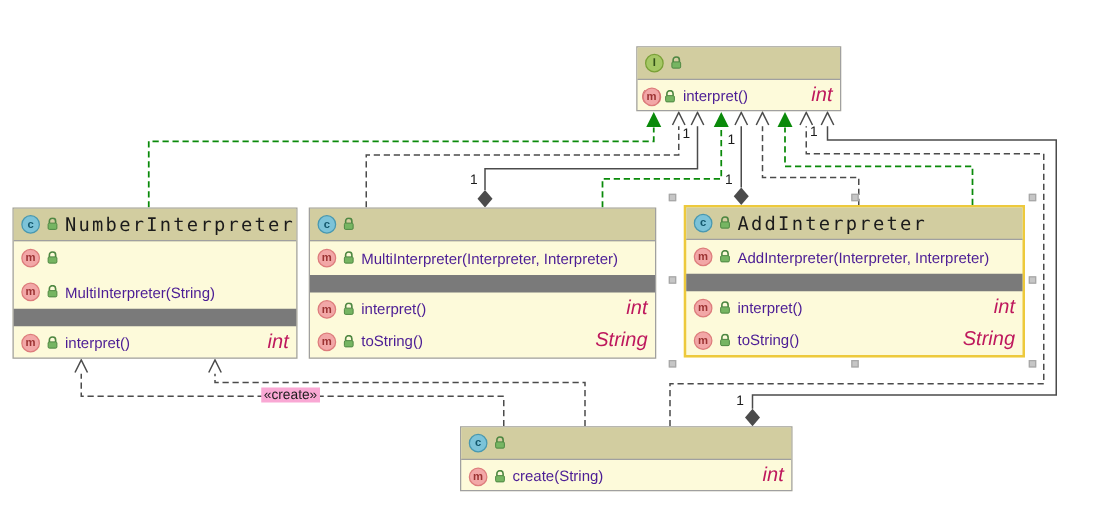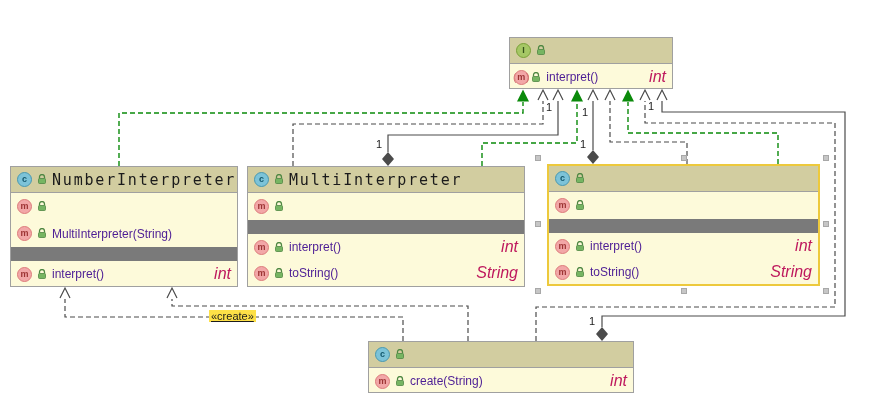--- a/index.html
+++ b/index.html
@@ -18,21 +18,21 @@
   .sep{height:14px;background:#7a7a7a;}
   .cicon{display:inline-block;width:13px;height:13px;border-radius:50%;
          font-size:9px;font-weight:bold;text-align:center;line-height:13px;flex:0 0 auto;}
   .icon-class{background:#7cc3d8;border:1px solid #4898b0;color:#14596e;}
   .icon-iface{background:#a5c765;border:1px solid #79a037;color:#33511a;}
   .icon-method{background:#f2a7a7;border:1px solid #dd7c7c;color:#9c3333;}
   .paren{color:#d07070;font-size:11px;line-height:13px;margin:0 -3px;flex:0 0 auto;}
   .abs-wrap{display:flex;align-items:center;gap:0;flex:0 0 auto;}
   .lock{flex:0 0 auto;}
   .edge-label{position:absolute;font-size:11px;color:#1c1c1c;line-height:12px;}
-  .edge-label.bg{background:#fde047;padding:0 2px;text-decoration:underline;}
+  .edge-label.bg{background:#f9a8d4;padding:0 2px;}
   .handle{position:absolute;width:6px;height:6px;background:#c6c6c6;border:1px solid #a8a8a8;box-sizing:border-box;}
   svg#edges{position:absolute;left:0;top:0;}
 </style>
 </head>
 <body>
 
 <div id="canvas">
 
   <svg id="edges" width="876" height="417" viewBox="0 0 876 417">
 
@@ -145,28 +145,28 @@
     </div>
   </div>
 
   <div class="uml-box" style="left:247px;top:166px;width:278px;height:121px;">
     <div class="uml-header">
       <span class="cicon icon-class">c</span>
       <svg class="lock" width="10" height="11" viewBox="0 0 10 11">
         <path d="M2.5 4.5 V3 a2.5 2.5 0 0 1 5 0 V4.5" fill="none" stroke="#4e8742" stroke-width="1.3"></path>
         <rect x="1.5" y="4.5" width="7" height="5" rx="1" fill="#76b562" stroke="#4e8742" stroke-width="0.8"></rect>
       </svg>
-      <span class="uml-title">MultiInterpreter</span>
-    </div>
-    <div class="row">
-      <span class="cicon icon-method">m</span>
-      <svg class="lock" width="10" height="11" viewBox="0 0 10 11">
-        <path d="M2.5 4.5 V3 a2.5 2.5 0 0 1 5 0 V4.5" fill="none" stroke="#4e8742" stroke-width="1.3"></path>
-        <rect x="1.5" y="4.5" width="7" height="5" rx="1" fill="#76b562" stroke="#4e8742" stroke-width="0.8"></rect>
-      </svg>
+    </div>
+    <div class="row">
+      <span class="cicon icon-method">m</span>
+      <svg class="lock" width="10" height="11" viewBox="0 0 10 11">
+        <path d="M2.5 4.5 V3 a2.5 2.5 0 0 1 5 0 V4.5" fill="none" stroke="#4e8742" stroke-width="1.3"></path>
+        <rect x="1.5" y="4.5" width="7" height="5" rx="1" fill="#76b562" stroke="#4e8742" stroke-width="0.8"></rect>
+      </svg>
+      <span class="mname">MultiInterpreter(Interpreter, Interpreter)</span>
     </div>
     <div class="sep"></div>
     <div class="row short">
       <span class="cicon icon-method">m</span>
       <svg class="lock" width="10" height="11" viewBox="0 0 10 11">
         <path d="M2.5 4.5 V3 a2.5 2.5 0 0 1 5 0 V4.5" fill="none" stroke="#4e8742" stroke-width="1.3"></path>
         <rect x="1.5" y="4.5" width="7" height="5" rx="1" fill="#76b562" stroke="#4e8742" stroke-width="0.8"></rect>
       </svg>
       <span class="mname">interpret()</span>
       <span class="mtype">int</span>
@@ -182,27 +182,29 @@
     </div>
   </div>
 
   <div class="uml-box selected" style="left:547px;top:164px;width:273px;height:122px;">
     <div class="uml-header">
       <span class="cicon icon-class">c</span>
       <svg class="lock" width="10" height="11" viewBox="0 0 10 11">
         <path d="M2.5 4.5 V3 a2.5 2.5 0 0 1 5 0 V4.5" fill="none" stroke="#4e8742" stroke-width="1.3"></path>
         <rect x="1.5" y="4.5" width="7" height="5" rx="1" fill="#76b562" stroke="#4e8742" stroke-width="0.8"></rect>
       </svg>
-    </div>
-    <div class="row">
-      <span class="cicon icon-method">m</span>
-      <svg class="lock" width="10" height="11" viewBox="0 0 10 11">
-        <path d="M2.5 4.5 V3 a2.5 2.5 0 0 1 5 0 V4.5" fill="none" stroke="#4e8742" stroke-width="1.3"></path>
-        <rect x="1.5" y="4.5" width="7" height="5" rx="1" fill="#76b562" stroke="#4e8742" stroke-width="0.8"></rect>
-      </svg>
+      <span class="uml-title">AddInterpreter</span>
+    </div>
+    <div class="row">
+      <span class="cicon icon-method">m</span>
+      <svg class="lock" width="10" height="11" viewBox="0 0 10 11">
+        <path d="M2.5 4.5 V3 a2.5 2.5 0 0 1 5 0 V4.5" fill="none" stroke="#4e8742" stroke-width="1.3"></path>
+        <rect x="1.5" y="4.5" width="7" height="5" rx="1" fill="#76b562" stroke="#4e8742" stroke-width="0.8"></rect>
+      </svg>
+      <span class="mname">AddInterpreter(Interpreter, Interpreter)</span>
     </div>
     <div class="sep"></div>
     <div class="row short">
       <span class="cicon icon-method">m</span>
       <svg class="lock" width="10" height="11" viewBox="0 0 10 11">
         <path d="M2.5 4.5 V3 a2.5 2.5 0 0 1 5 0 V4.5" fill="none" stroke="#4e8742" stroke-width="1.3"></path>
         <rect x="1.5" y="4.5" width="7" height="5" rx="1" fill="#76b562" stroke="#4e8742" stroke-width="0.8"></rect>
       </svg>
       <span class="mname">interpret()</span>
       <span class="mtype">int</span>

